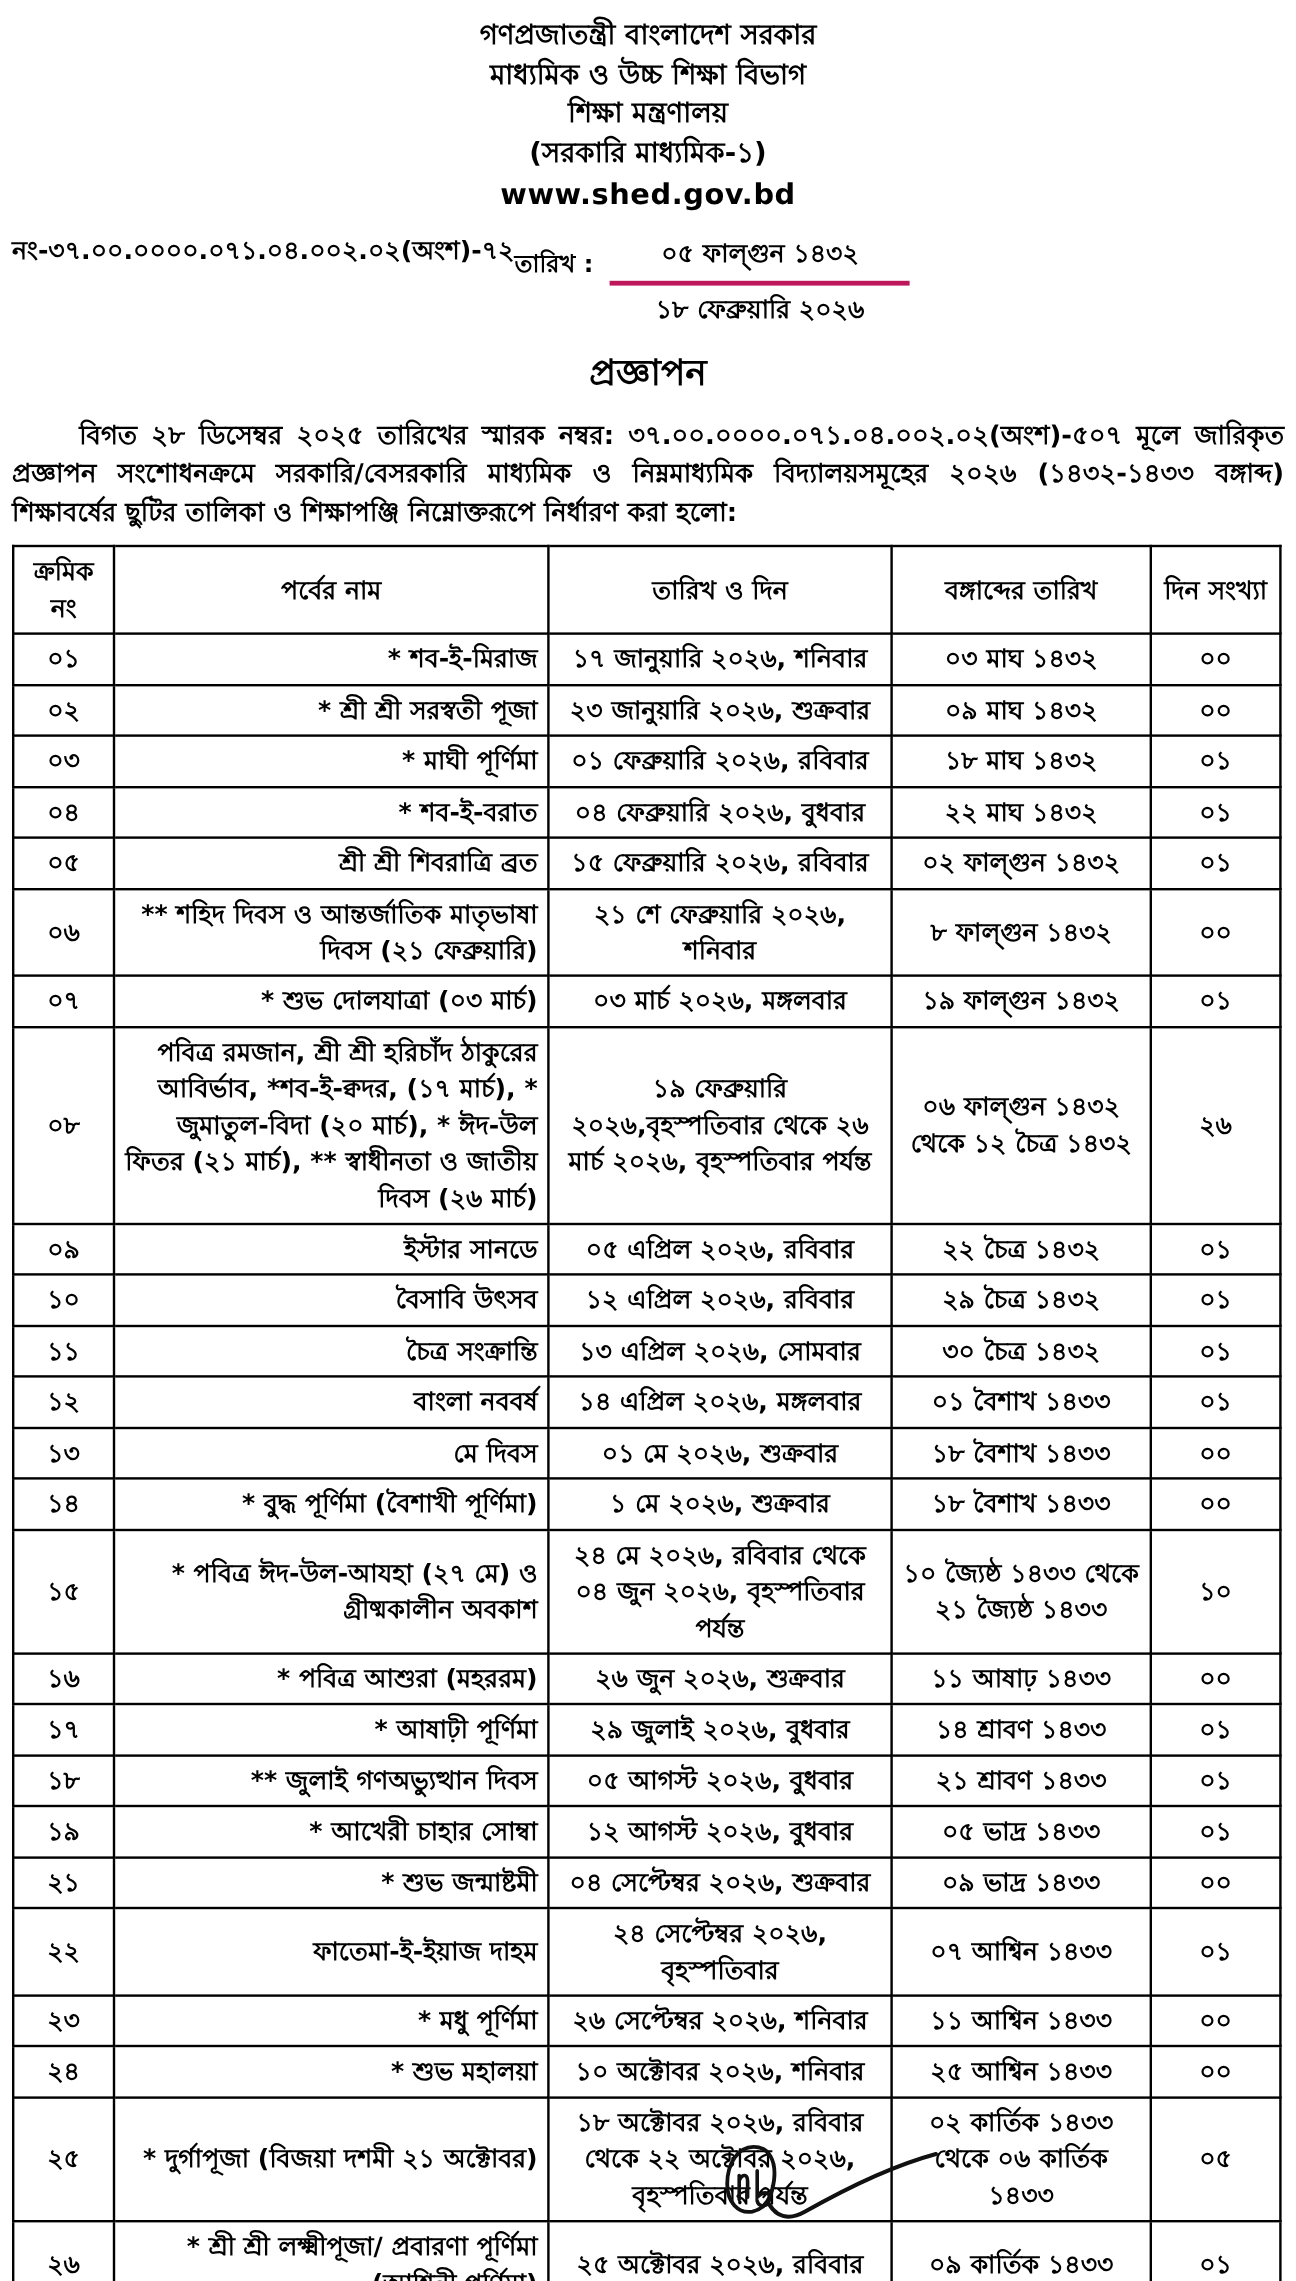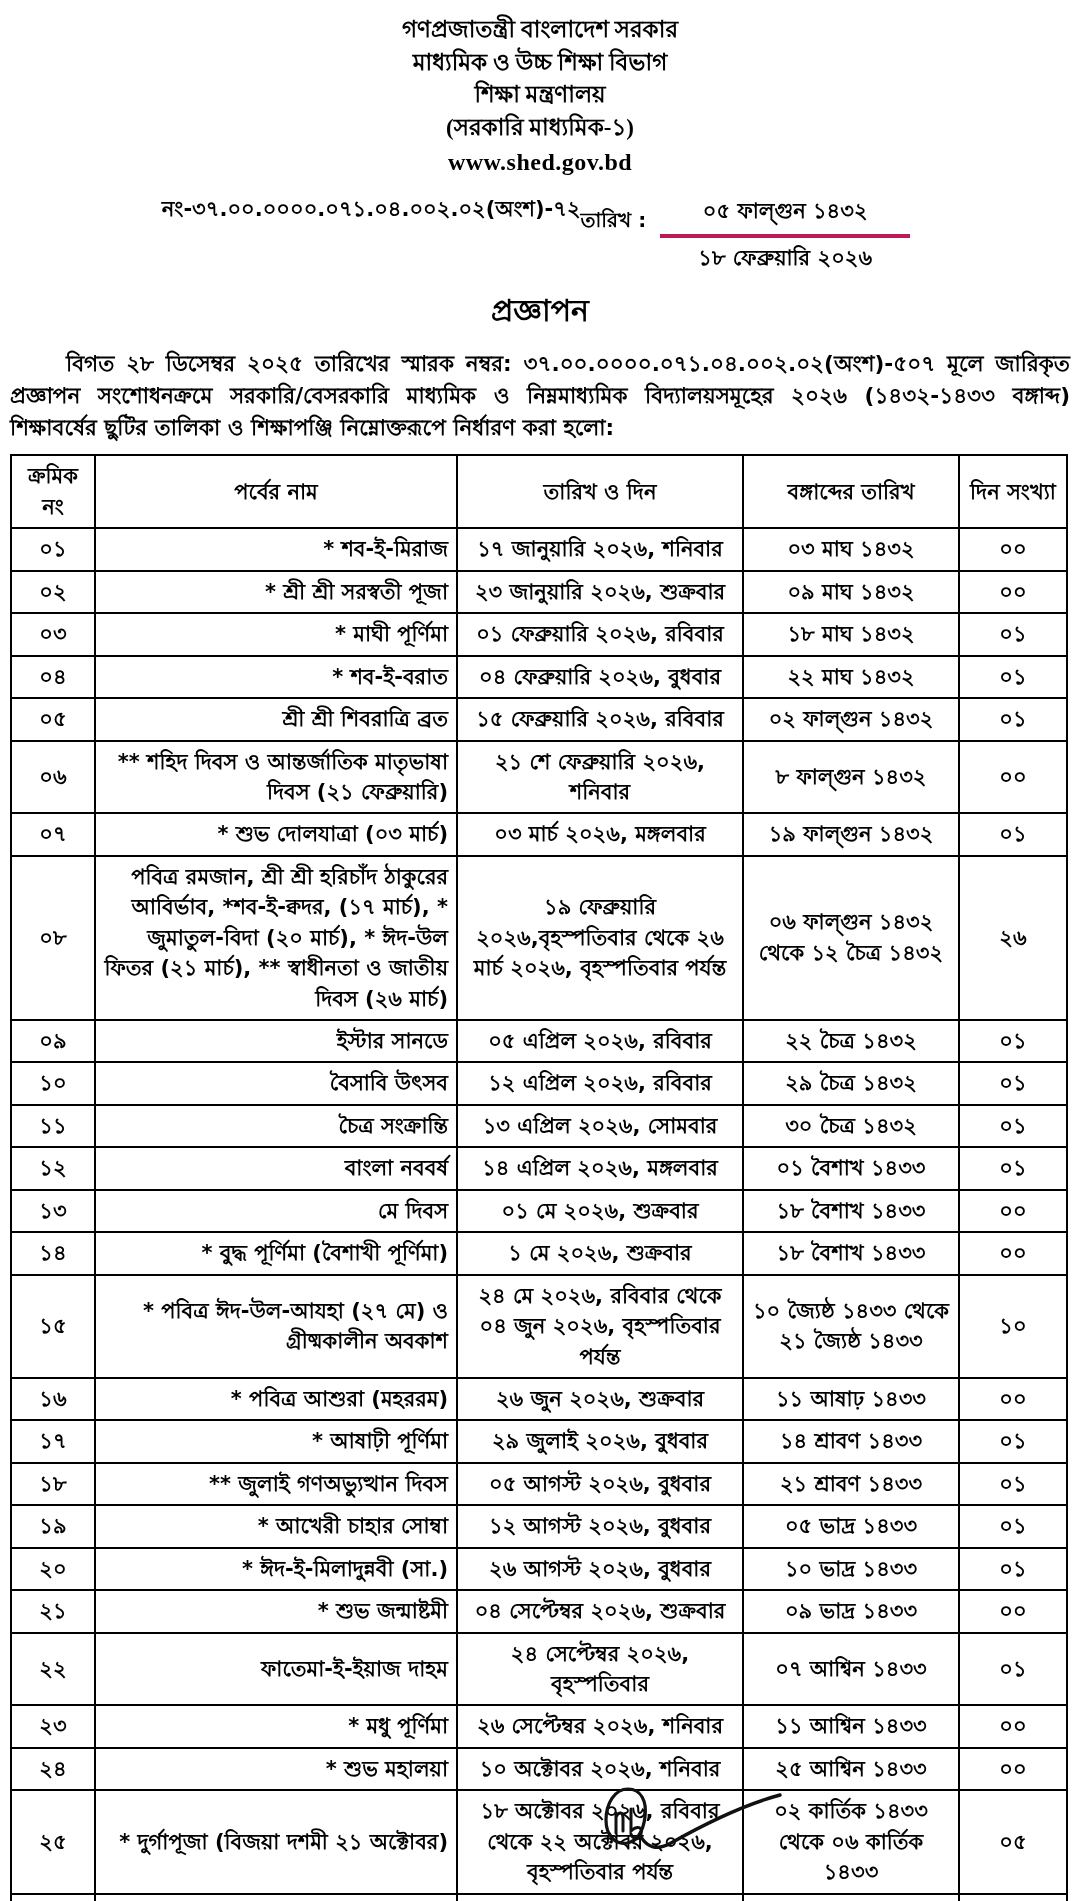--- a/index.html
+++ b/index.html
@@ -5,26 +5,26 @@
   html,body{margin:0;padding:0;background:#ffffff;}
   body{
     width:1080px;height:1901px;
     font-family:"DejaVu Sans","Liberation Serif",sans-serif;
     color:#000;font-weight:700;
     -webkit-font-smoothing:antialiased;
     position:relative;
   }
   .page{padding:14px 8px 0 8px;}
   
-  .letterhead{ text-align:center; line-height:1.42;font-family:Liberation Serif, serif; }
+  .letterhead{ text-align:center; line-height:1.42; }
   .lh-line{ font-size:23px; }
   .lh-line.site{ font-size:24px; letter-spacing:.5px; }
   
   .memo-row{
-    display:flex; justify-content:center; align-items:flex-start;
+    display:flex; justify-content:flex-start; align-items:flex-start;
     margin-top:14px; padding:0 4px 0 2px;
   }
   .memo-no{ font-size:21px; }
   .date-block{ display:flex; align-items:flex-start; gap:14px; margin-right:6px;}
   .date-label{ font-size:20px; padding-top:12px; }
   .date-frac{ text-align:center; font-size:21px; min-width:250px; }
   .date-top{ border-bottom:4px solid #be185d; padding:2px 16px 4px 16px; }
   .date-bottom{ padding:4px 16px 0 16px; }
   
   .doc-title{ text-align:center; font-size:30px; margin-top:10px; }
@@ -241,27 +241,20 @@
   </tr>
 
   <tr>
     <td class="sl">১৯</td>
     <td class="name">* আখেরী চাহার সোম্বা</td>
     <td class="date">১২ আগস্ট ২০২৬, বুধবার</td>
     <td class="bn">০৫ ভাদ্র ১৪৩৩</td>
     <td class="days">০১</td>
   </tr>
 
-  <tr>
-    <td class="sl">২০</td>
-    <td class="name">* ঈদ-ই-মিলাদুন্নবী (সা.)</td>
-    <td class="date">২৬ আগস্ট ২০২৬, বুধবার</td>
-    <td class="bn">১০ ভাদ্র ১৪৩৩</td>
-    <td class="days">০১</td>
-  </tr>
 
   <tr>
     <td class="sl">২১</td>
     <td class="name">* শুভ জন্মাষ্টমী</td>
     <td class="date">০৪ সেপ্টেম্বর ২০২৬, শুক্রবার</td>
     <td class="bn">০৯ ভাদ্র ১৪৩৩</td>
     <td class="days">০০</td>
   </tr>
 
   <tr>

